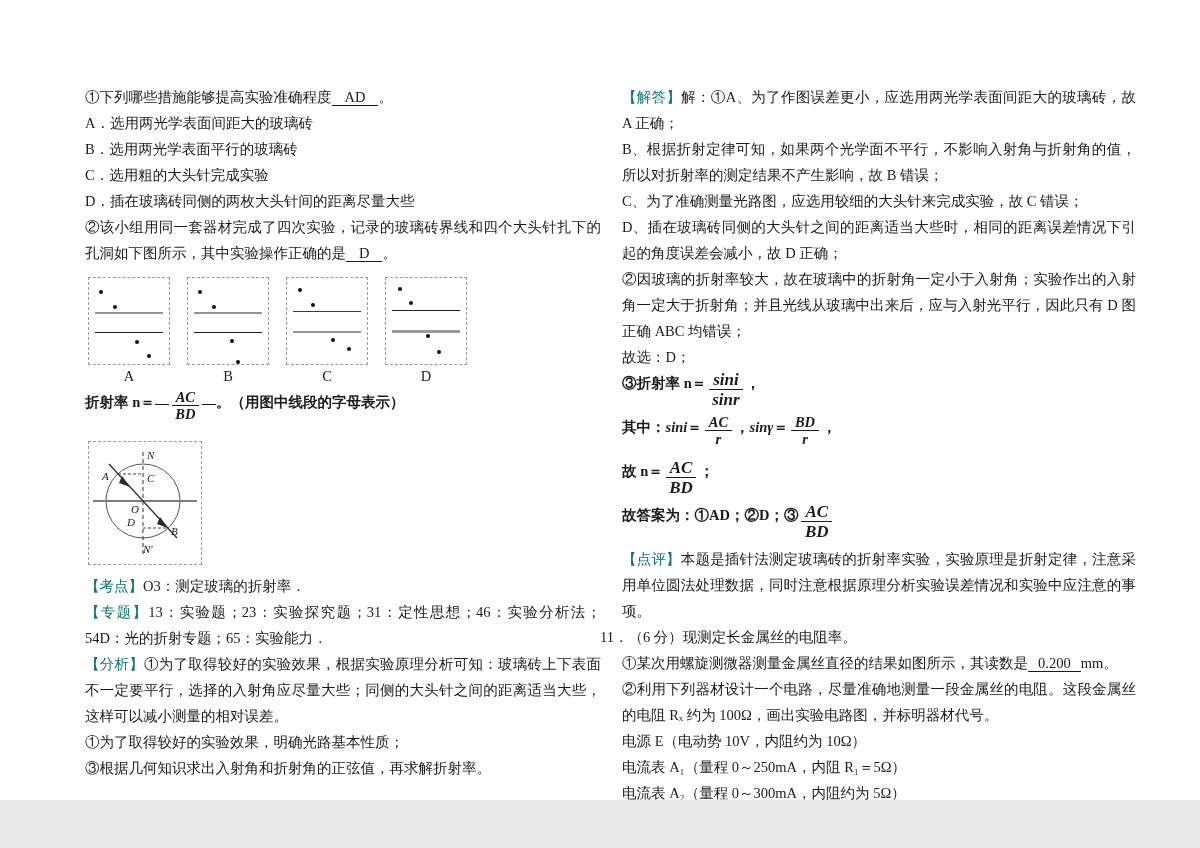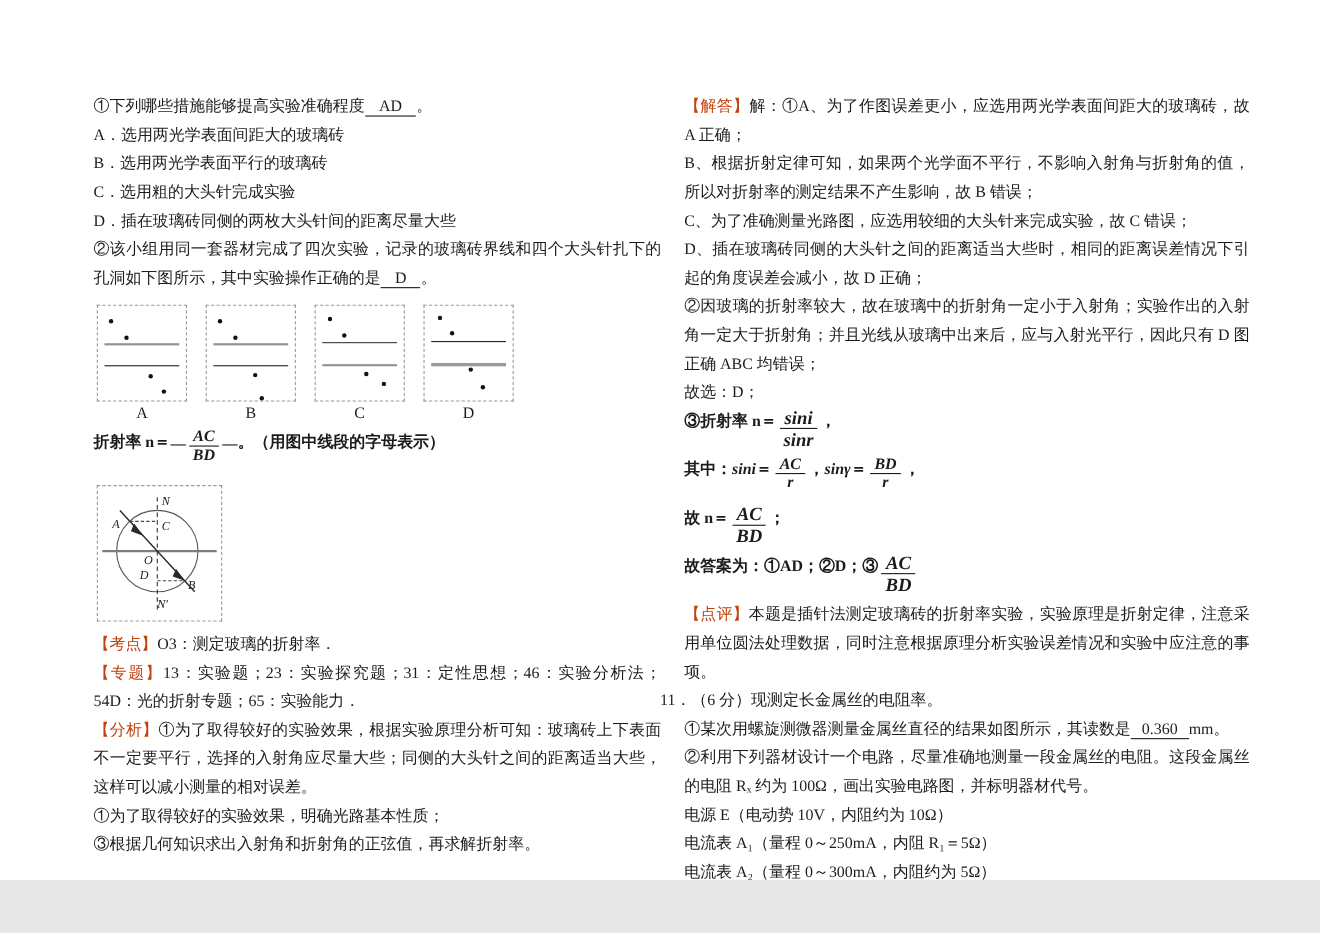--- a/index.html
+++ b/index.html
@@ -2,21 +2,21 @@
 <html><head>
 <meta charset="utf-8">
 <style>
   html,body{margin:0;padding:0;background:#e8e8e8;}
   .page{position:relative;width:1200px;height:800px;background:#ffffff;margin:0 auto;
         font-family:"Liberation Serif","DejaVu Serif",serif;font-size:14.5px;color:#1b1b1b;overflow:hidden;}
   .col{position:absolute;top:84px;line-height:26px;text-align:justify;}
   .col-left{left:85px;width:516px;}
   .col-right{left:622px;width:514px;}
   p{margin:0;}
-  .label{color:#c2410c;margin-top:16px;}
+  .label{color:#0f766e;margin-top:16px;}
   .ans{border-bottom:1px solid #1b1b1b;padding:0 13px;}
   .ans-narrow{border-bottom:1px solid #1b1b1b;padding:0 10px;}
   .useg{display:inline-block;width:14px;height:15px;border-bottom:1px solid #1b1b1b;}
   .frac{display:inline-flex;flex-direction:column;align-items:center;vertical-align:middle;
         font-style:italic;line-height:1.12;margin:0 3px;}
   .frac .num{border-bottom:1px solid #1b1b1b;padding:0 4px;}
   .frac .den{padding:0 2px;}
   .frac-lg{font-size:17px;}
   .mi{font-style:italic;}
   .fline{height:44px;display:flex;font-weight:bold;}
@@ -175,21 +175,21 @@
       <span>故答案为：①AD；②D；③</span>
         <span class="frac frac-lg">
           <span class="num">AC</span>
           <span class="den">BD</span>
         </span>
     </div>
 
     <p><span class="label">【点评】</span><span>本题是插针法测定玻璃砖的折射率实验，实验原理是折射定律，注意采用单位圆法处理数据，同时注意根据原理分析实验误差情况和实验中应注意的事项。</span></p>
 
     <p class="q11-head">11．（6 分）现测定长金属丝的电阻率。</p>
-    <p><span>①某次用螺旋测微器测量金属丝直径的结果如图所示，其读数是</span><span class="ans-narrow">0.360</span><span>mm。</span></p>
+    <p><span>①某次用螺旋测微器测量金属丝直径的结果如图所示，其读数是</span><span class="ans-narrow">0.200</span><span>mm。</span></p>
     <p>②利用下列器材设计一个电路，尽量准确地测量一段金属丝的电阻。这段金属丝的电阻 Rₓ 约为 100Ω，画出实验电路图，并标明器材代号。</p>
     <p>电源 E（电动势 10V，内阻约为 10Ω）</p>
     <p>电流表 A₁（量程 0～250mA，内阻 R₁＝5Ω）</p>
     <p>电流表 A₂（量程 0～300mA，内阻约为 5Ω）</p>
     <p>滑动变阻器 R（最大阻值 10Ω，额定电流 2A）</p>
   </div>
 
 </div>
 
 </body></html>

